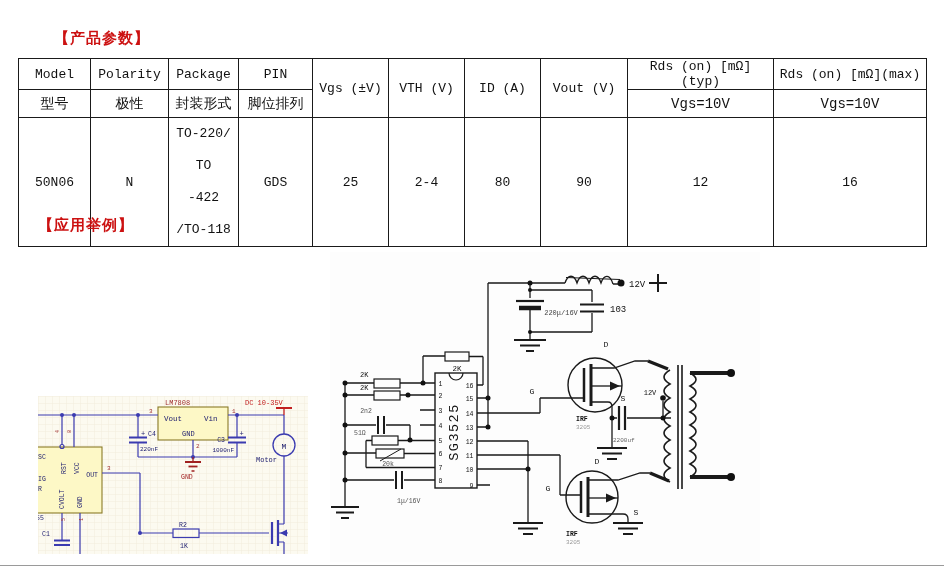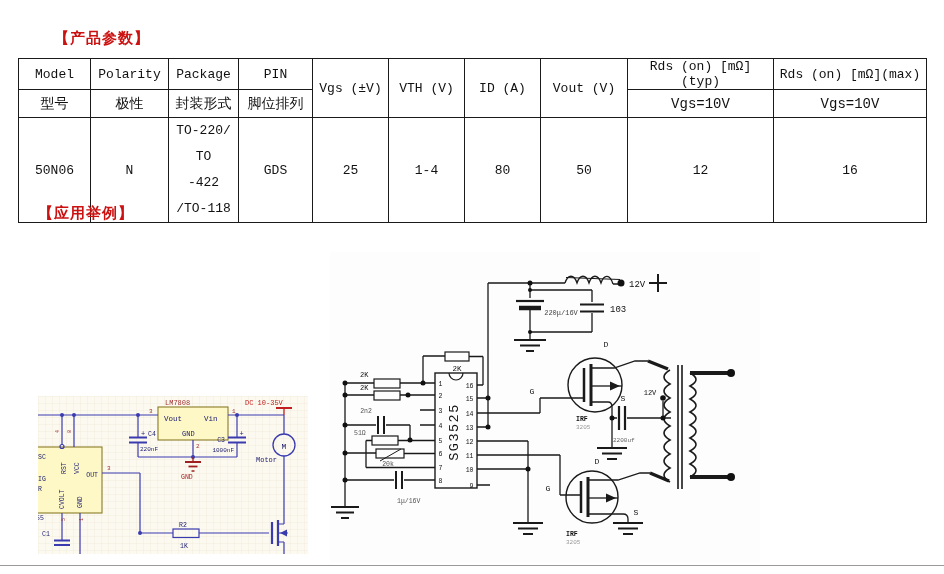--- a/index.html
+++ b/index.html
@@ -1,30 +1,30 @@
 <!DOCTYPE html>
 <html><head>
 <meta charset="utf-8">
 <style>
   html,body{margin:0;padding:0;background:#fff;}
   .page{position:relative;width:944px;height:574px;background:#ffffff;overflow:hidden;
         font-family:"Liberation Sans", sans-serif;}
   .sec-title{position:absolute;left:38px;font-size:15px;font-weight:bold;color:#cc1111;
              letter-spacing:1px;font-family:"Liberation Sans",sans-serif;}
   #title1{top:29px;margin-left:16px;}
-  #title2{top:204px;text-align:center;}
+  #title2{top:216px;text-align:center;}
   table.params{position:absolute;left:18px;top:58px;border-collapse:collapse;table-layout:fixed;
                font-family:"Liberation Mono","DejaVu Sans Mono",monospace;color:#111;}
   table.params td{border:1px solid #1a1a1a;text-align:center;vertical-align:middle;
                   font-size:13px;padding:0 4px;overflow:hidden;}
   tr.hdr-en td{height:27px;}
   tr.hdr-cn td{height:27px;font-size:14px;}
   tr.data td{height:83px;}
   td.small{font-size:12px;}
-  .pkg-line{line-height:26px;text-align:center;}
+  .pkg-line{line-height:32px;text-align:center;}
   .schem{position:absolute;}
   #left-schem{left:38px;top:396px;}
   #right-schem{left:330px;top:252px;}
   .bottom-rule{position:absolute;left:0;top:565px;width:944px;border-top:1px solid #9a9a9a;height:0;}
   svg text{font-family:"Liberation Mono","DejaVu Sans Mono",monospace;}
 </style>
 </head>
 <body>
 
 <div class="page">
@@ -68,23 +68,23 @@
     <tr class="data">
       <td>50N06</td>
       <td>N</td>
       <td>
         <div class="pkg-line">TO-220/ TO</div>
         <div class="pkg-line">-422</div>
         <div class="pkg-line">/TO-118</div>
       </td>
       <td>GDS</td>
       <td>25</td>
-      <td>1-4</td>
+      <td>2-4</td>
       <td>80</td>
-      <td>50</td>
+      <td>90</td>
       <td>12</td>
       <td>16</td>
     </tr>
   </tbody>
     </table>
 
   <div id="title2" class="sec-title">【应用举例】</div>
 
   <svg id="left-schem" class="schem" width="270" height="158" viewBox="0 0 270 158">
     <defs>

